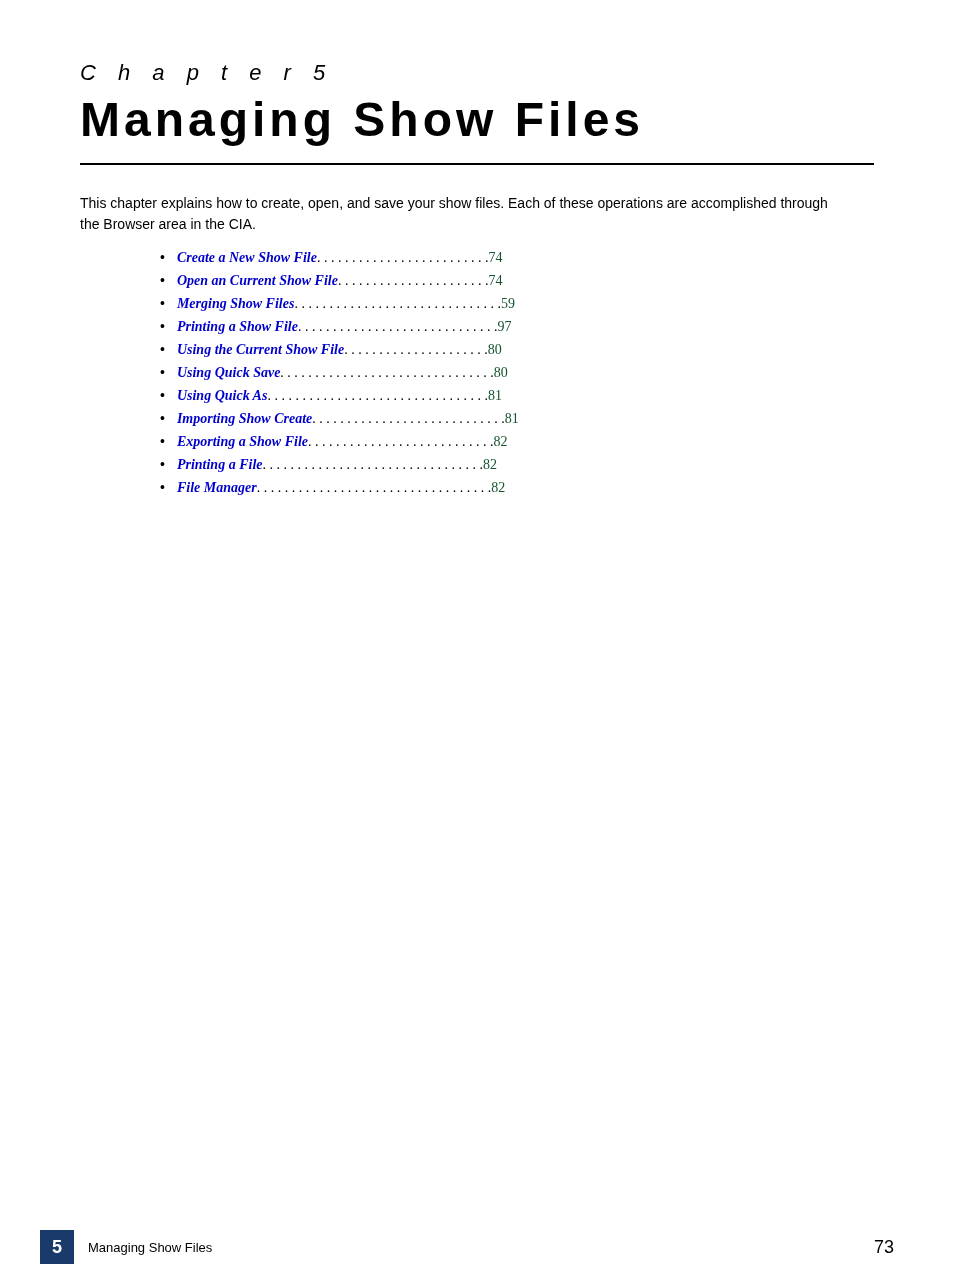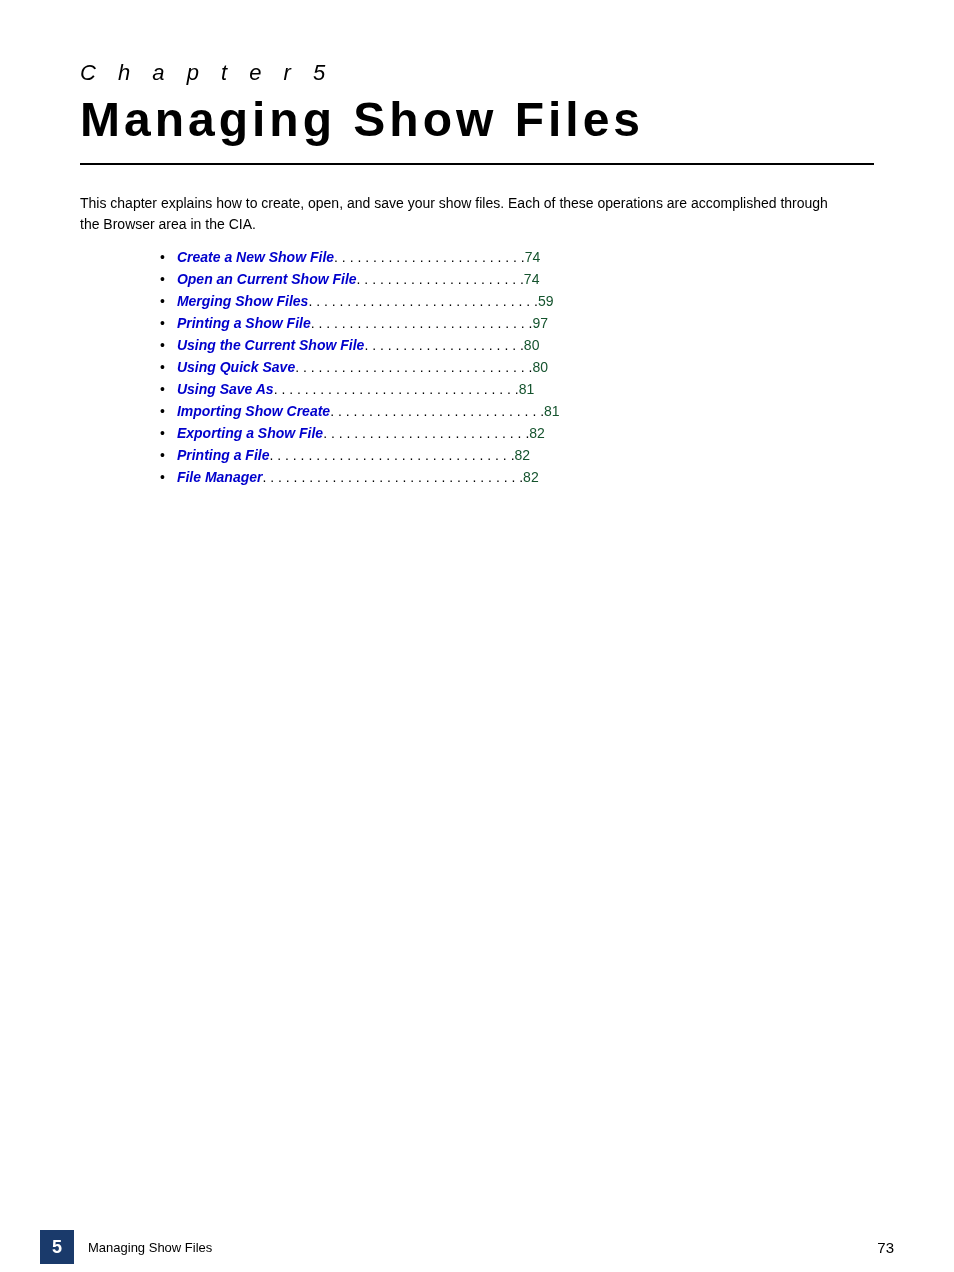--- a/index.html
+++ b/index.html
@@ -85,20 +85,21 @@
       color: #000000;
       margin-right: 12px;
       font-size: 14px;
       flex-shrink: 0;
     }
 
     .toc-entry {
       display: flex;
       align-items: baseline;
       width: 100%;
+      font-family: Liberation Serif, serif;
     }
 
     .toc-link {
       color: #0000cc;
       font-style: italic;
       font-weight: bold;
       text-decoration: none;
       white-space: nowrap;
       flex-shrink: 0;
     }
@@ -142,21 +143,21 @@
     }
 
     .footer-chapter-title {
       font-size: 13px;
       color: #000000;
     }
 
     .footer-page-num {
       position: absolute;
       right: 60px;
-      font-size: 15px;
+      font-size: 18px;
       color: #000000;
     }
   </style>
 </head>
 <body>
 
 <div class="page">
   <div class="content-area">
 
     <div class="chapter-label">C h a p t e r   5</div>
@@ -210,21 +211,21 @@
           <span class="bullet">•</span>
           <span class="toc-entry">
             <a class="toc-link" href="#">Using Quick Save</a>
             <span class="dots-text">. . . . . . . . . . . . . . . . . . . . . . . . . . . . . . .</span>
             <span class="toc-page">80</span>
           </span>
         </li>
         <li>
           <span class="bullet">•</span>
           <span class="toc-entry">
-            <a class="toc-link" href="#">Using Save As</a>
+            <a class="toc-link" href="#">Using Quick As</a>
             <span class="dots-text"> . . . . . . . . . . . . . . . . . . . . . . . . . . . . . . . .</span>
             <span class="toc-page">81</span>
           </span>
         </li>
         <li>
           <span class="bullet">•</span>
           <span class="toc-entry">
             <a class="toc-link" href="#">Importing Show Create</a>
             <span class="dots-text">. . . . . . . . . . . . . . . . . . . . . . . . . . . .</span>
             <span class="toc-page">81</span>

